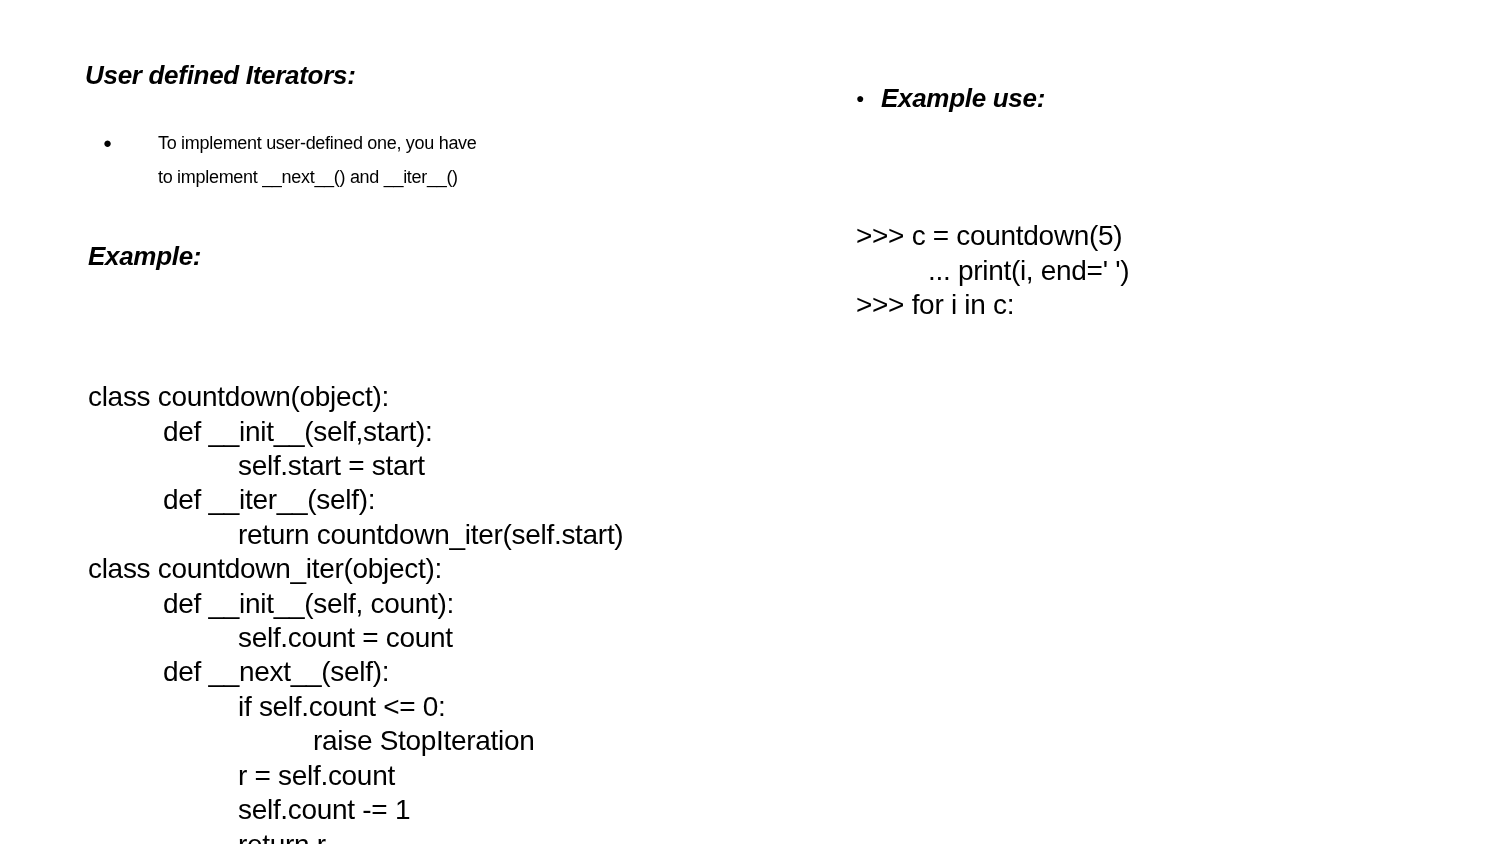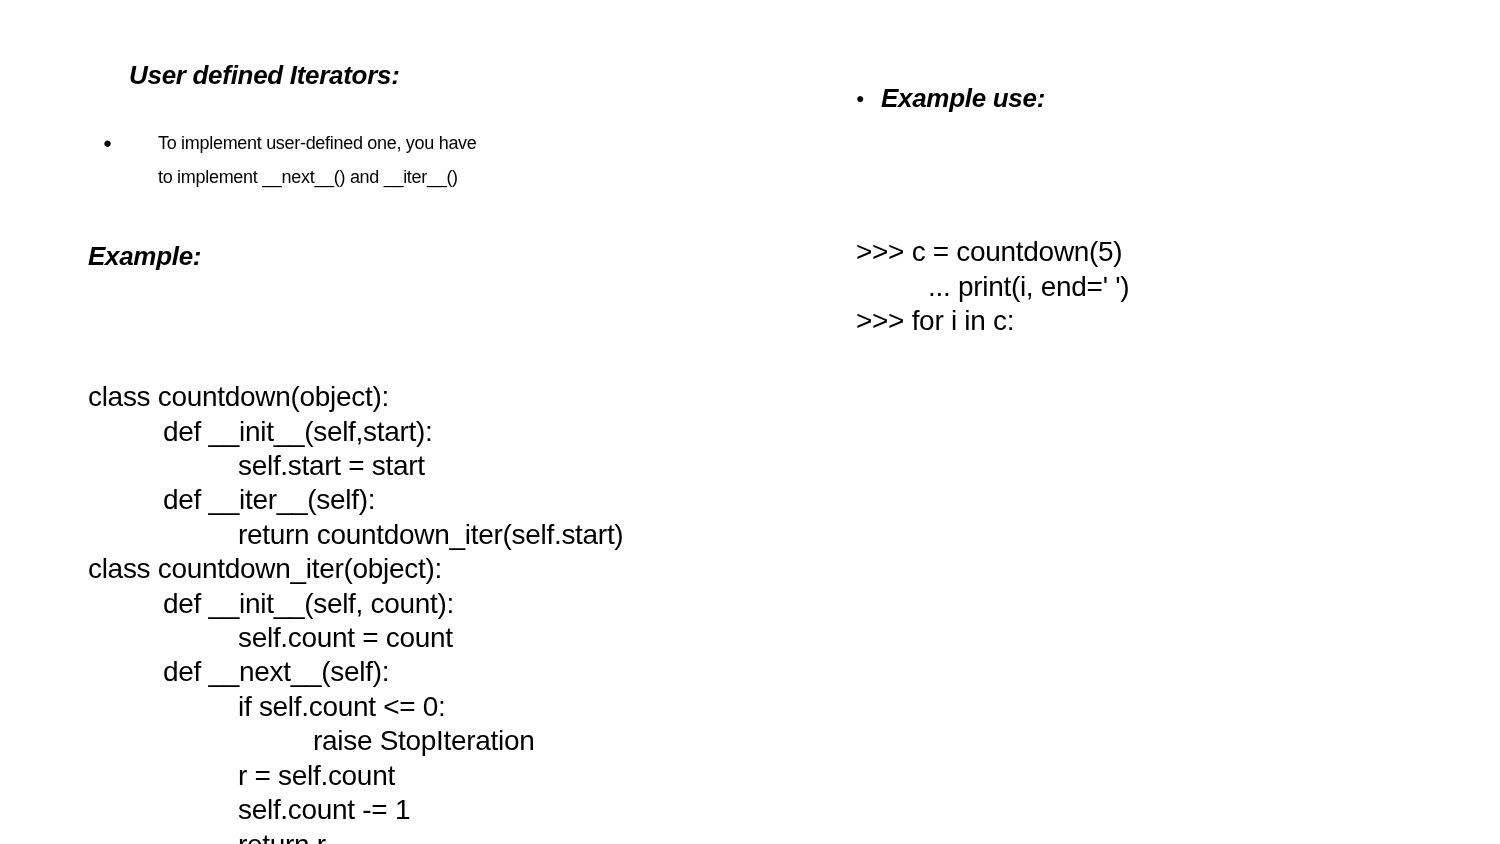--- a/index.html
+++ b/index.html
@@ -25,21 +25,20 @@
     font-weight: bold;
     font-style: italic;
     line-height: 32px;
     margin: 0;
     letter-spacing: -0.3px;
   }
   #left-title {
     position: absolute;
     left: 85px;
     top: 59px;
-    margin-left: 44px;
   }
   .bullet-item {
     position: absolute;
     left: 103px;
     top: 126px;
     display: flex;
     align-items: flex-start;
   }
   .bullet-marker {
     display: inline-block;
@@ -79,21 +78,21 @@
   }
   .bullet-marker-right {
     display: inline-block;
     width: 25px;
     flex: 0 0 25px;
     font-size: 14px;
     line-height: 32px;
   }
   #right-code {
     left: 856px;
-    top: 132px;
+    top: 116px;
   }
   .code-line {
     min-height: 34.4px;
   }
 </style>
 </head>
 <body>
 
 <div class="slide">
 

